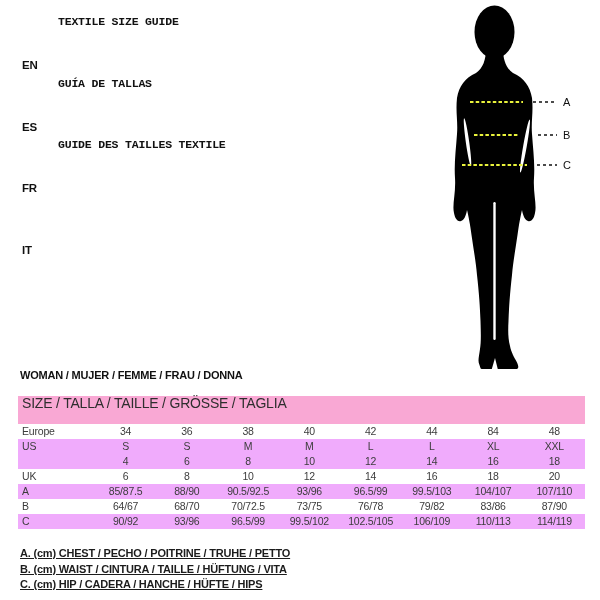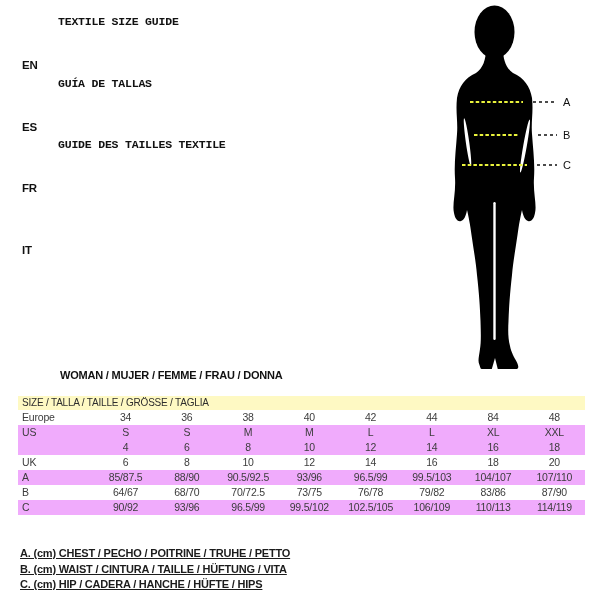--- a/index.html
+++ b/index.html
@@ -8,24 +8,24 @@
     font-family:"Liberation Sans", sans-serif;color:#111;
   }
   
   .lang-block{position:absolute;left:22px;top:13px;}
   .lang-row{display:flex;line-height:17.5px;font-size:11.5px;font-weight:700;letter-spacing:-0.2px;}
   .lang-code{width:36px;flex:0 0 36px;margin-top:44px;}
   .lang-label{white-space:nowrap;font-family:Liberation Mono, monospace;}
   
   .figure-svg{position:absolute;left:430px;top:0px;width:170px;height:372px;}
   
-  .woman-line{position:absolute;left:20px;top:369px;font-size:11px;font-weight:700;letter-spacing:-0.2px;white-space:nowrap;margin-left:40px;}
+  .woman-line{position:absolute;left:20px;top:369px;font-size:11px;font-weight:700;letter-spacing:-0.2px;white-space:nowrap;}
   
   .size-table{position:absolute;left:18px;top:396px;width:567px;}
-  .thead{height:14px;line-height:14px;background:#fef9c3;font-size:10px;color:#2e2e2e;padding-left:4px;letter-spacing:-0.2px;box-sizing:border-box;}
+  .thead{height:28px;line-height:14px;background:#f9a8d4;font-size:14px;color:#2e2e2e;padding-left:4px;letter-spacing:-0.2px;box-sizing:border-box;}
   .trow{display:flex;height:15px;line-height:15px;font-size:10.5px;color:#3c3c3c;letter-spacing:-0.2px;align-items:center;}
   .trow.shaded{background:#f0abfc;}
   .tlabel{flex:0 0 77px;padding-left:4px;box-sizing:border-box;}
   .tcell{flex:1 1 0;text-align:center;white-space:nowrap;}
   
   .legend{position:absolute;left:20px;top:546px;}
   .legend-line{line-height:15.5px;font-size:11px;font-weight:700;letter-spacing:-0.2px;color:#1c1c1c;white-space:nowrap;text-decoration:underline;}
 </style>
 </head>
 <body>

